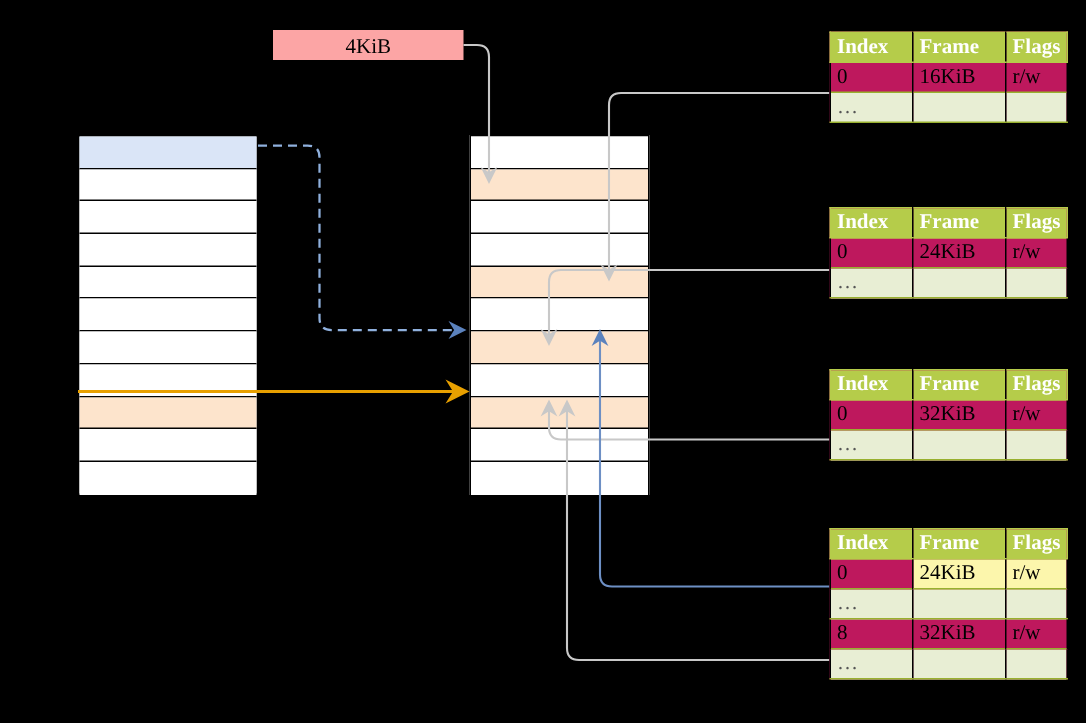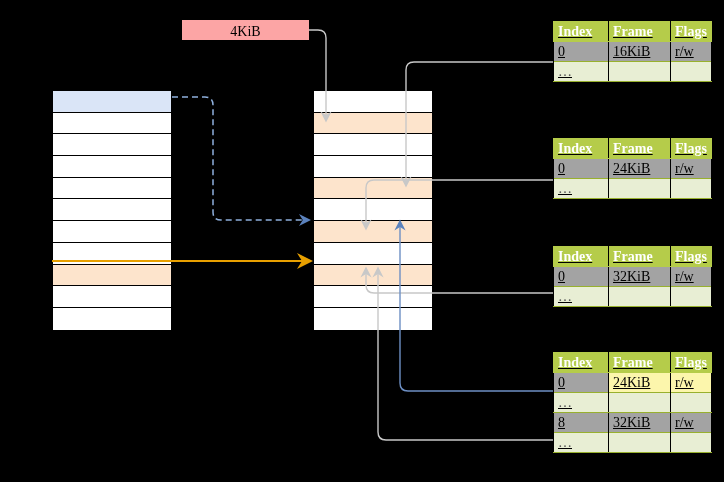--- a/index.html
+++ b/index.html
@@ -15,21 +15,21 @@
   .cell.blue{background:#dae5f7;}
   .cell.peach{background:#fde4cc;}
 
   
   .sizebox{position:absolute;background:#fca5a5;box-sizing:border-box;
            display:flex;align-items:flex-end;justify-content:center;
            font-size:14px;color:#000;}
 
   
   .ptable{position:absolute;border-collapse:collapse;border:1px solid #98b02e;
-          background:#a3a3a3;font-size:14px;text-decoration:underline;}
+          background:#be185d;font-size:14px;}
   .ptable td,.ptable th{border:1px solid #000;padding:1px 4px;
           height:20px;box-sizing:border-box;text-align:left;color:#000;
           font-weight:normal;vertical-align:middle;}
   .ptable th{background:#b5cc4a;color:#fff;font-weight:bold;border:1px solid #b5cc4a;
           border-right:1px solid #000;}
   .ptable th:last-child{border-right:1px solid #b5cc4a;}
   .ptable tr.ellip td{background:#e8eed4;color:#555;}
   .ptable td{border-left:1px solid #000;border-right:1px solid #000;border-top:none;border-bottom:none;}
   .ptable tr.ellip td{border-top:1px solid #98b02e;border-bottom:1px solid #98b02e;}
   .ptable tr.datarow td{border-top:none;border-bottom:none;}

